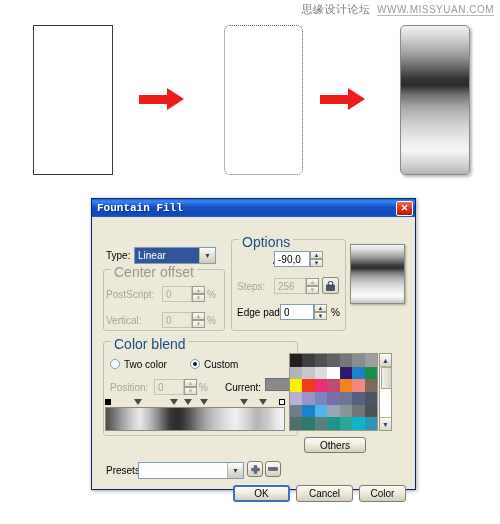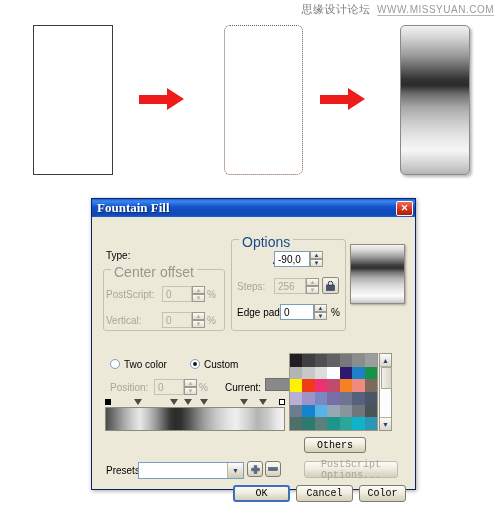--- a/index.html
+++ b/index.html
@@ -68,23 +68,23 @@
     box-sizing:border-box;
     box-shadow:1px 1px 4px rgba(0,0,0,.35);
   }
   .titlebar{
     height:18px;width:100%;box-sizing:border-box;
     background:linear-gradient(to bottom,#1b62d6 0%,#3a86f0 12%,#1351c8 45%,#0f47b5 88%,#1d5fd0 100%);
     display:flex;align-items:center;justify-content:space-between;
     padding:0 2px 0 5px;
   }
   .titlebar .tt{
-    color:#ffffff;font-size:13px;font-weight:bold;
+    color:#ffffff;font-size:11px;font-weight:bold;
     text-shadow:1px 1px 1px rgba(0,0,0,.45);
-    font-family:Liberation Serif, serif;
+    font-family:Liberation Mono, monospace;
   }
   .closebtn{
     width:15px;height:13px;border:1px solid #ffffff;border-radius:2px;
     background:linear-gradient(to bottom,#f06a5a,#d33016 60%,#a81f0a);
     color:#fff;font-size:9px;font-weight:bold;line-height:12px;text-align:center;
     cursor:pointer;font-family:"Liberation Sans",sans-serif;
   }
   .body{position:relative;width:100%;height:274px;padding:0;}
 
   
@@ -136,21 +136,21 @@
     display:inline-block;vertical-align:middle;position:relative;box-sizing:border-box;
   }
   .radio.on::after{
     content:"";position:absolute;left:2px;top:2px;width:4px;height:4px;border-radius:50%;background:#1a1a1a;
   }
   .btn{
     box-sizing:border-box;
     background:linear-gradient(to bottom,#fbfbf7 0%,#f0ede0 45%,#e0dccb 75%,#d5d1be 100%);
     border:1px solid #7f7c6e;border-radius:3px;
     font-size:10px;color:#000;text-align:center;
-    font-family:Liberation Mono, monospace;
+    font-family:Liberation Sans, sans-serif;
     display:flex;align-items:center;justify-content:center;cursor:pointer;
   }
   .btn.dis{color:#a9a599;border-color:#c0bcae;}
   .btn.def{border:2px solid #3c6fbe;}
 
   
   #typeLbl{position:absolute;left:14px;top:33px;}
   #typeCombo{position:absolute;left:42px;top:30px;width:82px;}
   #grpCenter{left:11px;top:52px;width:122px;height:62px;}
   #horizLbl{position:absolute;left:14px;top:72px;}
@@ -269,20 +269,24 @@
 <div id="dialog">
 
   <div class="titlebar">
     <span class="tt">Fountain Fill</span>
     <span class="closebtn">✕</span>
   </div>
 
   <div class="body">
 
     <span class="lbl" id="typeLbl">Type:</span>
+    <div class="combo" id="typeCombo">
+      <span class="val sel">Linear</span>
+      <span class="arw">▼</span>
+    </div>
 
     <div class="group dis" id="grpCenter">
       <span class="gtitle">Center offset</span>
     </div>
     <span class="lbl dis" id="horizLbl">PostScript:</span>
     <span class="field dis" id="horizFld">0</span>
     <span class="spin dis" id="horizSpin">
         <div>▲</div>
         <div>▼</div>
       </span>
@@ -319,20 +323,23 @@
     <span class="lbl" id="edgeLbl">Edge pad:</span>
     <span class="field" id="edgeFld">0</span>
     <span class="spin" id="edgeSpin">
         <div>▲</div>
         <div>▼</div>
       </span>
     <span class="lbl" id="edgePct">%</span>
 
     <div id="preview"></div>
 
+    <div class="group" id="grpBlend">
+      <span class="gtitle">Color blend</span>
+    </div>
     <span class="radio" id="twoColorRadio"></span>
     <span class="lbl" id="twoColorLbl">Two color</span>
     <span class="radio on" id="customRadio"></span>
     <span class="lbl" id="customLbl">Custom</span>
 
     <span class="lbl dis" id="posLbl">Position:</span>
     <span class="field dis" id="posFld">0</span>
     <span class="spin dis" id="posSpin">
         <div>▲</div>
         <div>▼</div>
@@ -412,20 +419,19 @@
     <div class="btn" id="plusBtn">
       <svg width="9" height="9" viewBox="0 0 9 9">
         <path d="M3.2 0.6h2.6v2.6h2.6v2.6H5.8v2.6H3.2V5.8H0.6V3.2h2.6z" fill="#5b6a8c" stroke="#39415c" stroke-width="0.5"></path>
       </svg>
     </div>
     <div class="btn" id="minusBtn">
       <svg width="10" height="6" viewBox="0 0 10 6">
         <rect x="0.5" y="1.5" width="9" height="3" fill="#5b6a8c" stroke="#39415c" stroke-width="0.5"></rect>
       </svg>
     </div>
-    <div class="btn dis" id="psBtn">PostScript Options...</div>
 
     <div class="btn def" id="okBtn">OK</div>
     <div class="btn" id="cancelBtn">Cancel</div>
     <div class="btn" id="helpBtn">Color</div>
 
   </div>
 </div>
 
 </body></html>

